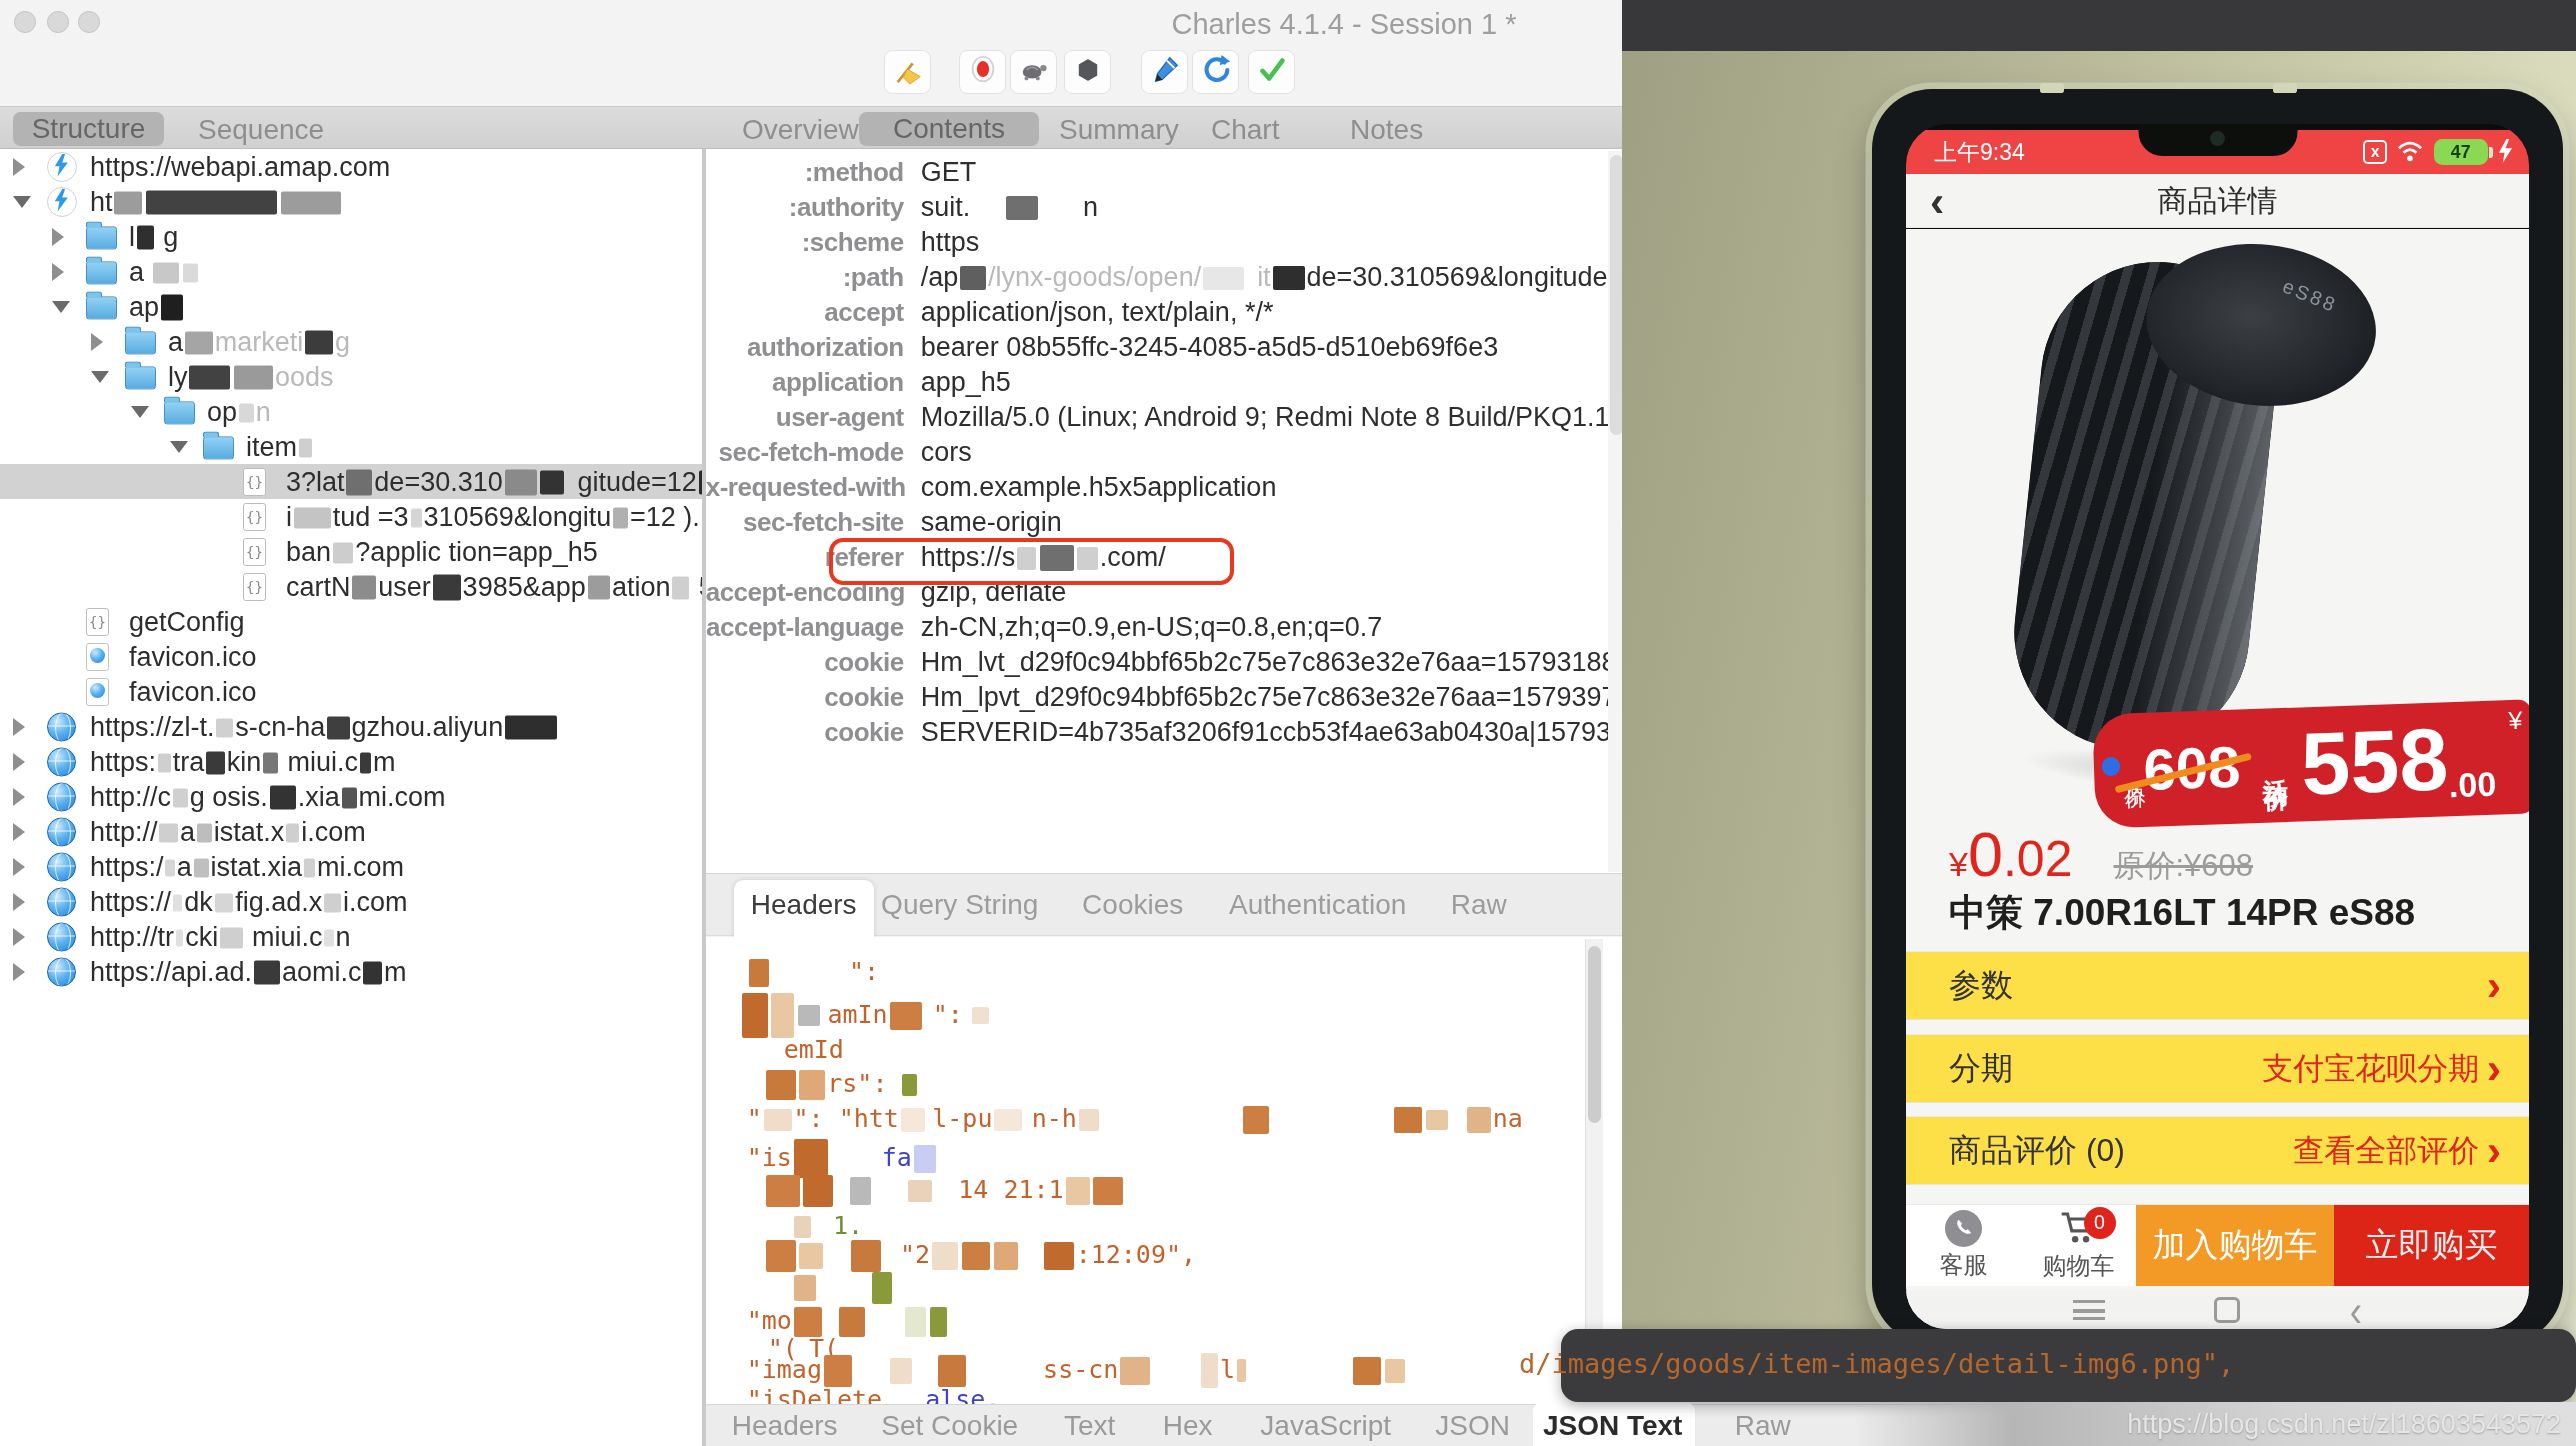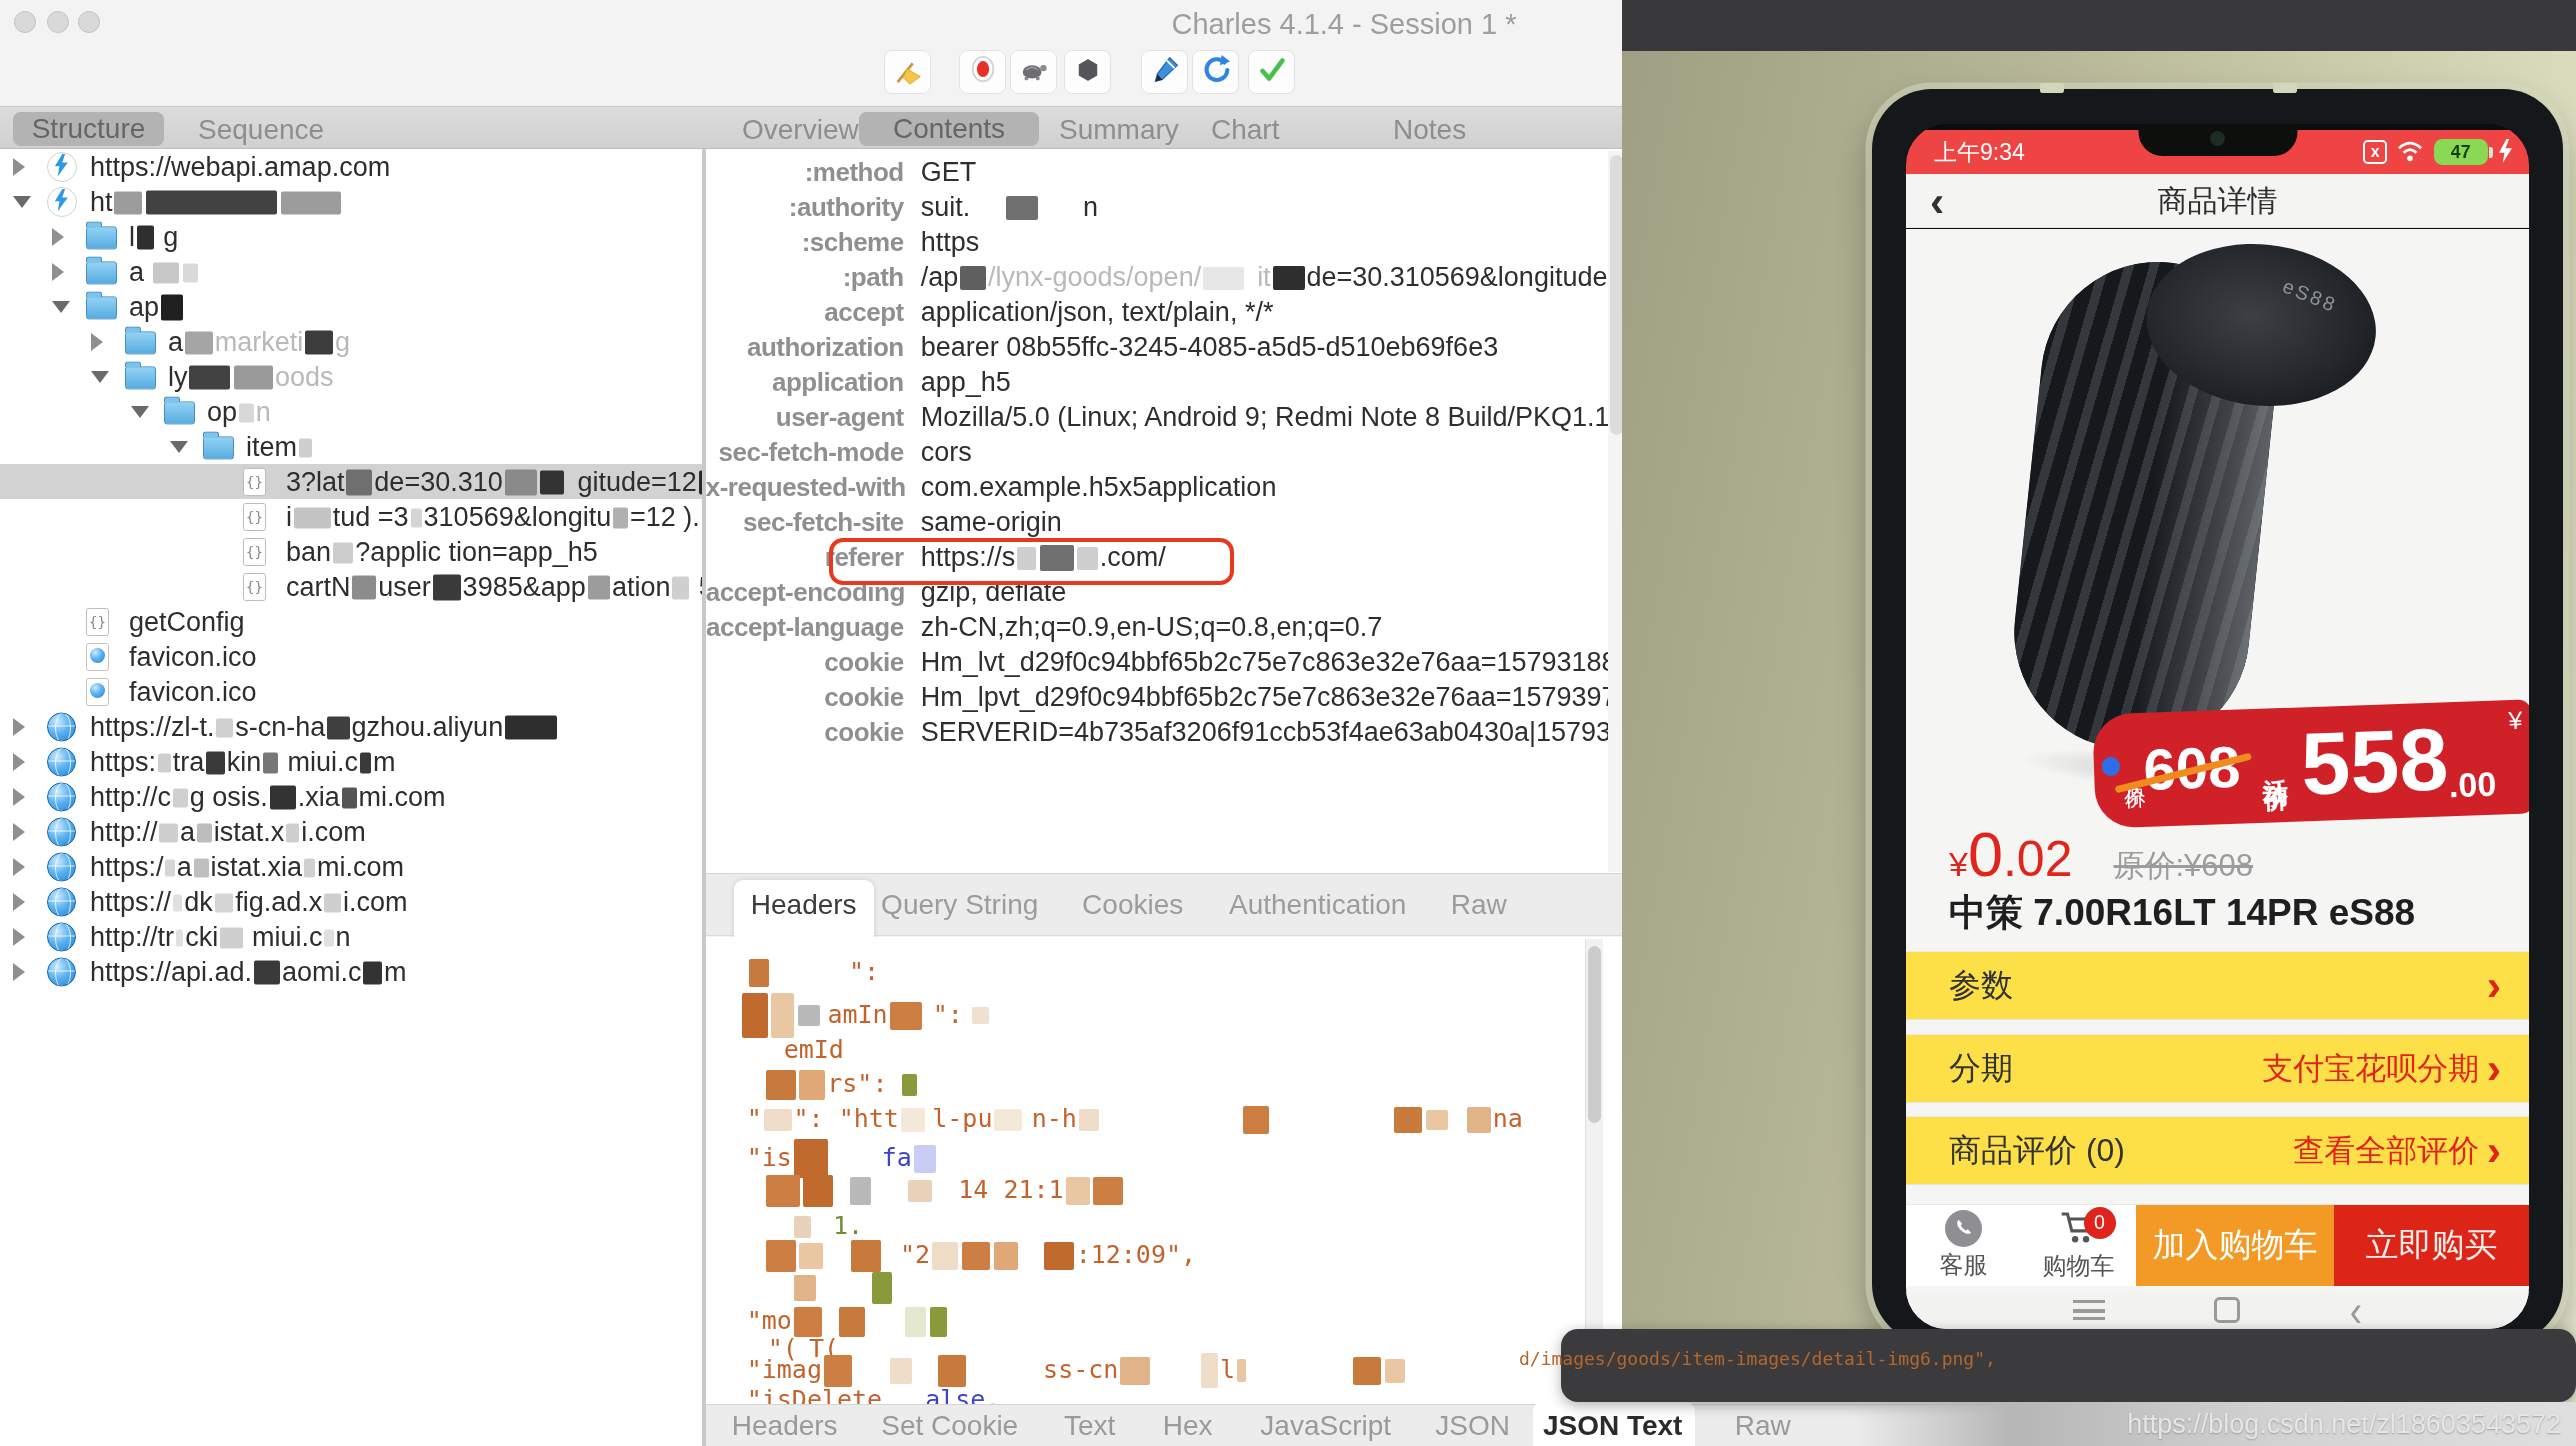--- a/index.html
+++ b/index.html
@@ -198,21 +198,21 @@
     display:flex; align-items:center; justify-content:space-around; padding:0 112px; }
   #an-menu { width:32px; height:20.5px; border-top:3.7px solid #9a9a98; border-bottom:3.7px solid #9a9a98; position:relative; }
   #an-menu::after { content:""; position:absolute; left:0; top:6.5px; width:32px; height:3.7px; background:#9a9a98; }
   #an-square { width:26px; height:26px; border:3.7px solid #9a9a98; border-radius:5.6px; }
   #an-back { font-size:37px; color:#9a9a98; line-height:1; transform:scaleY(1.2); }
 
   
   #code-panel { position:absolute; left:1561px; top:1329px; width:1015px; height:73px; background:#3b3b3d;
     border-radius:17px; z-index:30; box-shadow:0 3.7px 13px rgba(0,0,0,.3); }
   #path-text { position:absolute; left:1519px; top:1348px; z-index:31; white-space:nowrap;
-    font-family:"DejaVu Sans Mono","Liberation Mono",monospace; font-size:18px; color:#b5672c; }
+    font-family:"DejaVu Sans Mono","Liberation Mono",monospace; font-size:27px; color:#b5672c; }
   #watermark-strip { position:absolute; left:1853px; top:1402px; width:723px; height:45px; z-index:32;
     background:linear-gradient(90deg, rgba(158,158,158,0) 0%, #b6b6b6 22%, #d3d3d3 60%, #dfdfdf 100%);
     display:flex; align-items:center; justify-content:flex-end; }
   #watermark { margin-right:15px; font-size:27px; color:#e6e6e6;
     text-shadow:0 0.9px 1.9px rgba(120,120,120,.6); }
 </style>
 </head>
 <body>
 
 <div id="stage">
@@ -288,21 +288,21 @@
   <div id="tabstrip">
     <div id="left-tabs">
         <div class="pill" style="left: 13px; width: 151px;">Structure</div>
         <div class="striptab" style="left: 198px;">Sequence</div>
       </div>
     <div id="right-tabs">
         <div class="striptab" style="left: 742px;">Overview</div>
         <div class="pill" style="left: 859px; padding: 0px 34px;">Contents</div>
         <div class="striptab" style="left: 1059px;">Summary</div>
         <div class="striptab" style="left: 1211px;">Chart</div>
-        <div class="striptab" style="left: 1393px;">Notes</div>
+        <div class="striptab" style="left: 1350px;">Notes</div>
       </div>
   </div>
 
   <div id="tree-panel">
       <div class="trow">
         <span class="arr r" style="left: 13px;"></span>
         <span class="ticon" style="left: 47px;">
           <span class="ic-bolt">
             <svg viewBox="0 0 20 24">
               <polygon points="11,0 3,13 8,13 6,24 17,9 11,9 14,0" fill="#2e9ae5"></polygon>

